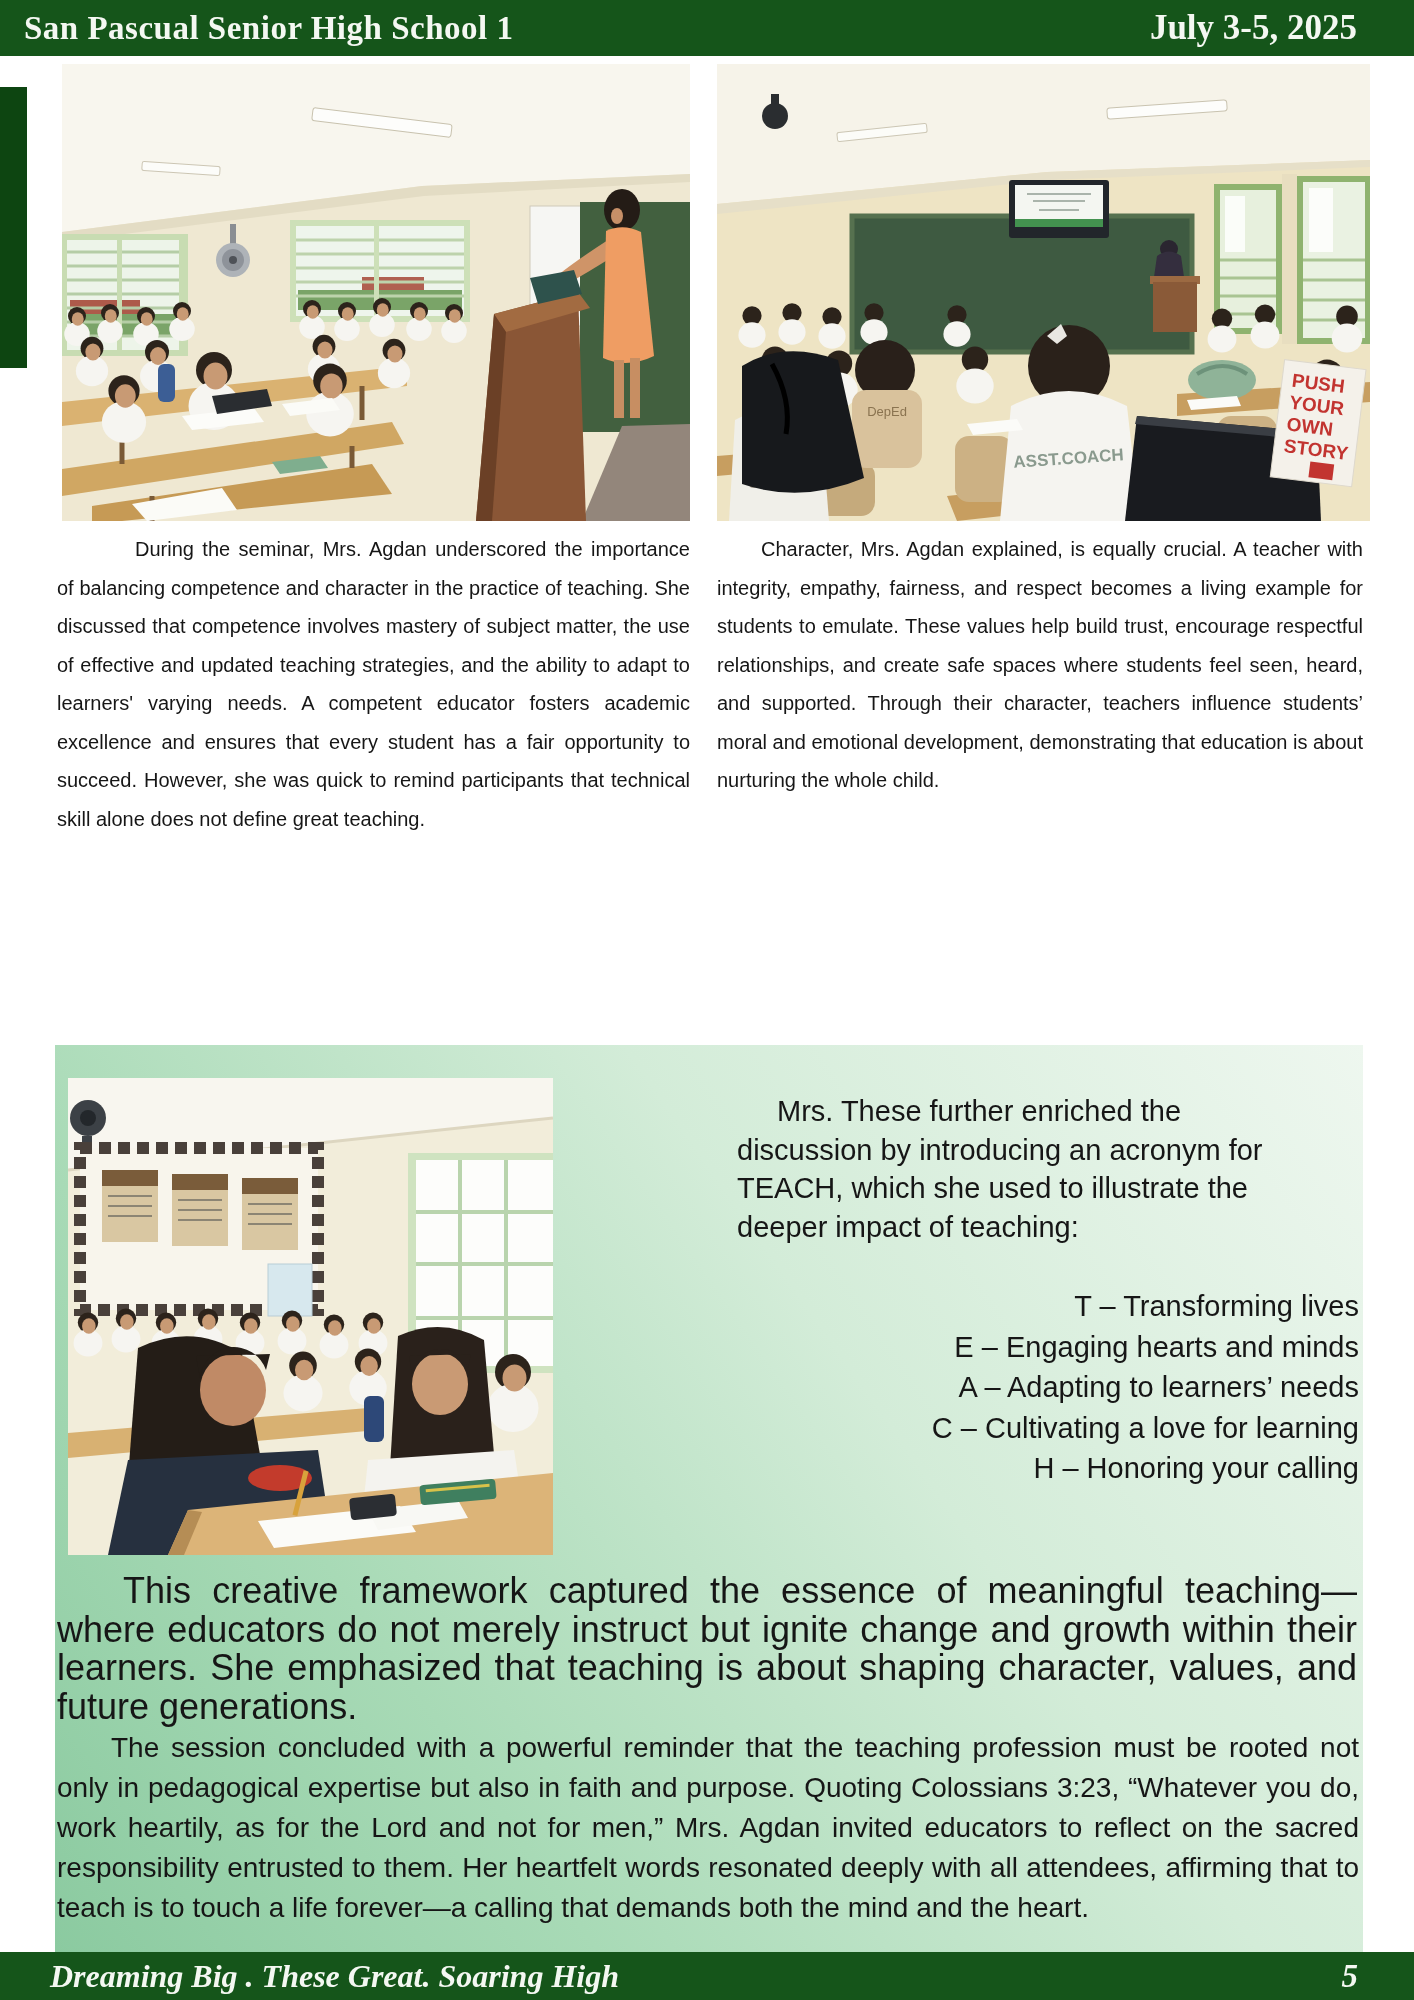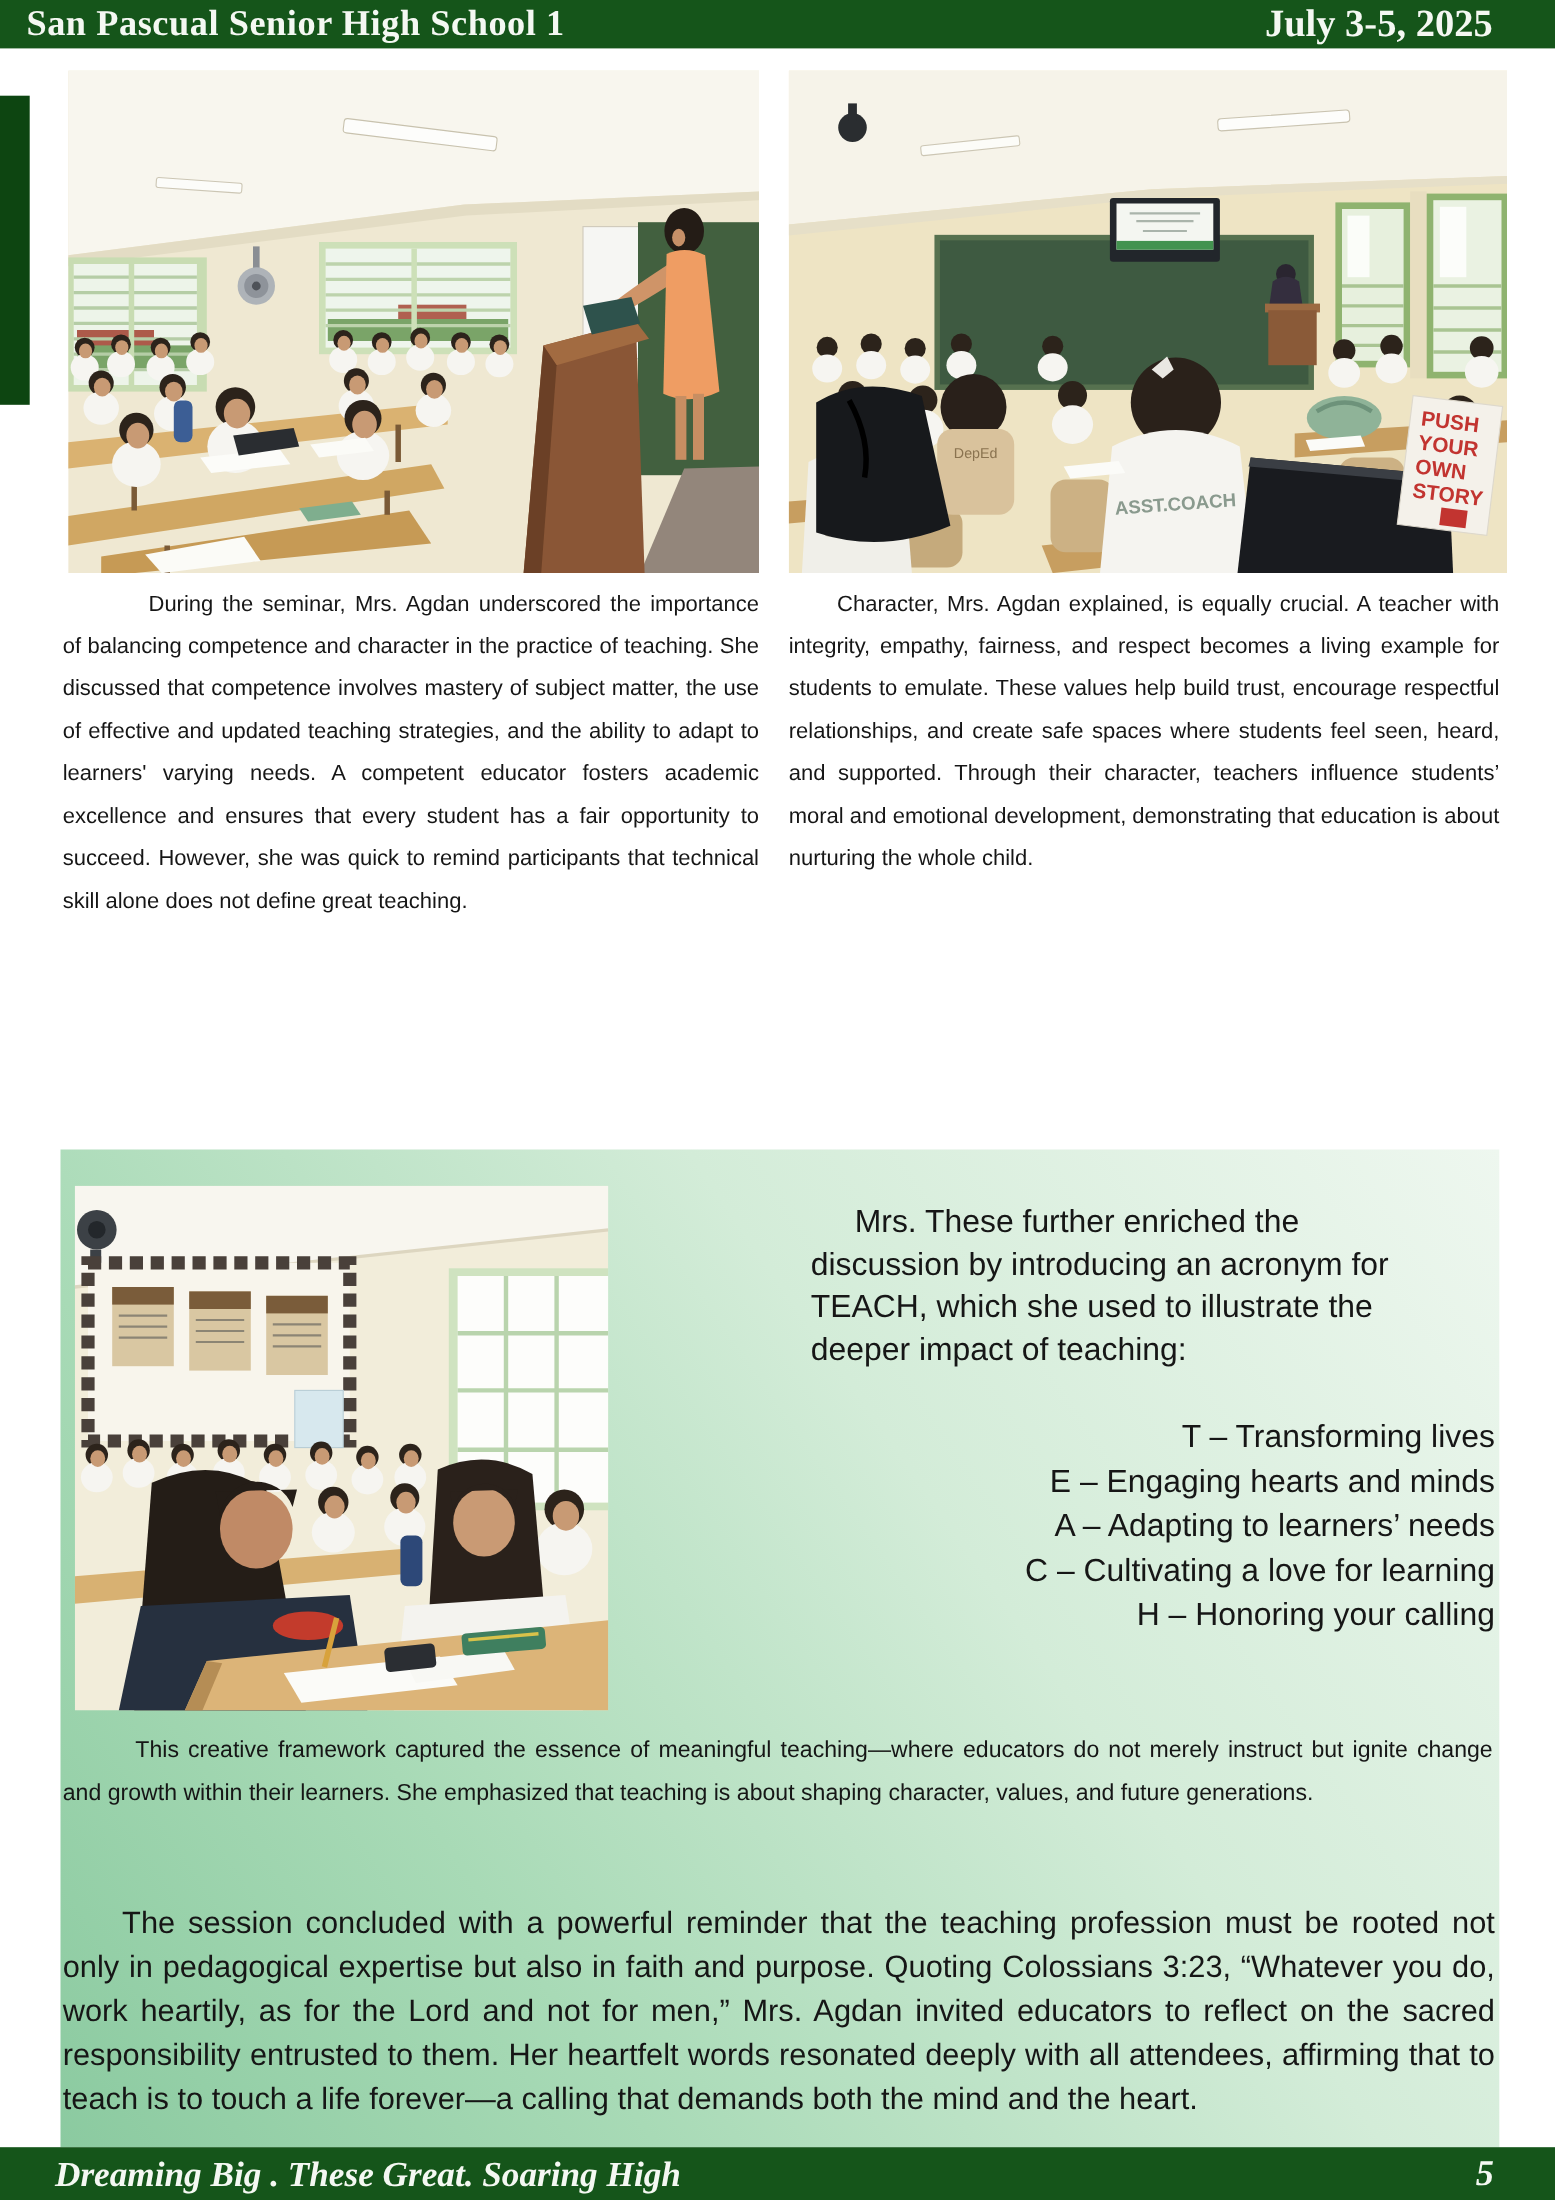--- a/index.html
+++ b/index.html
@@ -1,21 +1,21 @@
 <!DOCTYPE html>
 <html><head>
 <meta charset="utf-8">
 <style>
   html,body{margin:0;padding:0;background:#888;}
   .page{position:relative;width:1414px;height:2000px;background:#ffffff;overflow:hidden;
         font-family:"Liberation Sans",sans-serif;color:#161616;}
   
   .bar{position:absolute;left:0;width:1414px;background:#15551a;display:flex;align-items:center;
        justify-content:space-between;box-sizing:border-box;color:#f4f8f2;}
-  .header-bar{top:0;height:44px;padding:0 57px 0 24px;}
+  .header-bar{top:0;height:56px;padding:0 57px 0 24px;}
   .footer-bar{top:1952px;height:48px;padding:0 56px 0 50px;}
   .school-title{font-family:"Liberation Serif",serif;font-weight:bold;font-size:33px;letter-spacing:.5px;}
   .header-date{font-family:"Liberation Serif",serif;font-weight:bold;font-size:35px;}
   .motto{font-family:"Liberation Serif",serif;font-style:italic;font-weight:bold;font-size:32px;}
   .page-num{font-family:"Liberation Serif",serif;font-style:italic;font-weight:bold;font-size:33px;}
   .side-strip{position:absolute;left:0;top:87px;width:27px;height:281px;background:#0d4511;}
   
   .photo{position:absolute;display:block;}
   .photo svg{display:block;width:100%;height:100%;}
   .photo1{left:62px;top:64px;width:628px;height:457px;}
@@ -24,21 +24,21 @@
   
   .bodytext{position:absolute;text-align:justify;line-height:38.5px;font-size:20px;}
   .col-left{left:57px;top:530px;width:633px;text-indent:78px;}
   .col-right{left:717px;top:530px;width:646px;text-indent:44px;}
   .green-box{position:absolute;left:55px;top:1045px;width:1308px;height:907px;
              background:linear-gradient(235deg,#eef7ef 0%,#d3ecd8 38%,#a8dab6 72%,#8bcaa0 100%);}
   .teach-intro{position:absolute;left:737px;top:1092px;width:612px;font-size:29px;line-height:38.5px;
                white-space:pre-line;text-indent:40px;text-align:left;}
   .teach-list{position:absolute;left:747px;top:1286px;width:612px;font-size:29px;line-height:40.5px;
               white-space:pre-line;text-align:right;}
-  .para1{left:57px;top:1572px;width:1300px;font-size:21px;text-indent:66px;}
+  .para1{left:57px;top:1572px;width:1300px;font-size:36px;text-indent:66px;}
   .para2{left:57px;top:1728px;width:1302px;font-size:28px;line-height:40px;text-indent:54px;}
 </style>
 </head>
 <body>
 
 <div class="page">
 
   <div class="bar header-bar">
     <span class="school-title">San Pascual Senior High School 1</span>
     <span class="header-date">July 3-5, 2025</span>

